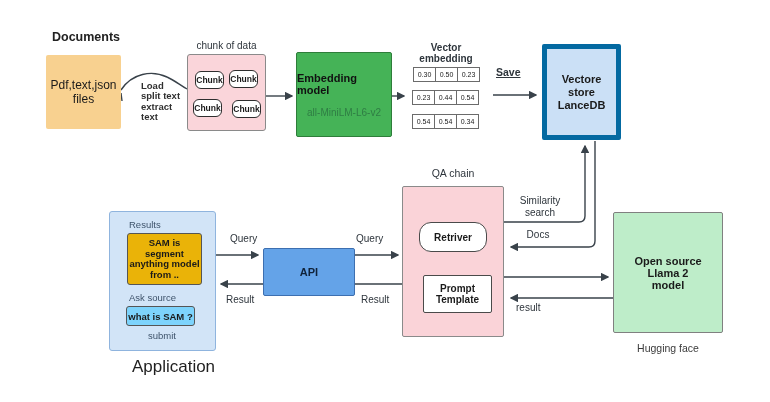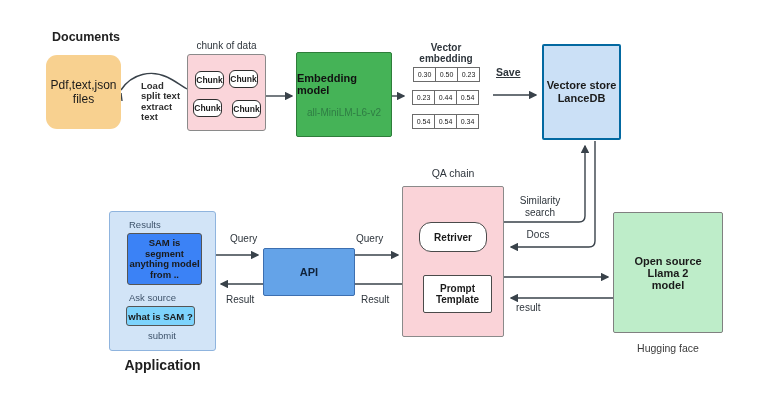--- a/index.html
+++ b/index.html
@@ -10,25 +10,25 @@
   }
   .abs { position: absolute; }
   .preline { white-space: pre-line; }
   .center { text-align: center; }
   .flexc { display: flex; align-items: center; justify-content: center; }
 
   .lbl { font-size: 10px; color: #2e353c; }
 
   
   .h-documents { left: 52px; top: 30px; font-size: 12.5px; font-weight: bold; color: #222; }
-  .h-application { left: 109px; top: 357px; width: 107px; font-size: 14px; color: #1f1f1f; font-weight: bold; }
+  .h-application { left: 120px; top: 357px; width: 107px; font-size: 17px; color: #1f1f1f; }
 
   
   .source-box { left: 46px; top: 55px; width: 75px; height: 74px;
-    background: #F8D190; border-radius: 11px; font-size: 12px; line-height: 14px; }
+    background: #F8D190; border-radius: 2px; font-size: 12px; line-height: 14px; }
 
   
   .load-note { left: 141px; top: 81px; font-size: 9.5px; font-weight: 600;
     line-height: 10.3px; color: #2f2f2f; }
 
   
   .chunk-title { left: 187px; top: 40px; width: 79px; font-size: 10px; color: #2e353c; }
   .chunk-box { left: 187px; top: 54px; width: 79px; height: 77px;
     background: #FAD5DA; border: 1px solid #8a8a8a; border-radius: 3px; }
   .chunk { position: absolute; width: 29px; height: 18px; background: #fff;
@@ -52,21 +52,21 @@
   .vec-cell { width: 23px; height: 15px; background: #fff; border: 1px solid #6b6b6b;
     margin-right: -1px; display: flex; align-items: center; justify-content: center;
     font-size: 7px; color: #222; }
   .vr1 { left: 413px; top: 67px; }
   .vr2 { left: 412px; top: 90px; }
   .vr3 { left: 412px; top: 114px; }
   .save-label { left: 496px; top: 66px; font-size: 10.5px; font-weight: 600; color: #2e353c; text-decoration: underline; }
 
   
   .store-box { left: 542px; top: 44px; width: 79px; height: 96px;
-    background: #CBE0F6; border: 2px solid #0369a1; border-radius: 2px;
+    background: #CBE0F6; border: 5px solid #0369a1; border-radius: 2px;
     font-size: 11px; font-weight: bold; line-height: 13px; }
 
   
   .qa-title { left: 402px; top: 167px; width: 102px; font-size: 10.5px; color: #2e353c; }
   .qa-box { left: 402px; top: 186px; width: 102px; height: 151px;
     background: #FAD3D8; border: 1px solid #8a8a8a; border-radius: 2px; }
   .retriever-box { left: 419px; top: 222px; width: 68px; height: 30px;
     background: #fff; border: 1px solid #4a4a4a; border-radius: 12px;
     font-size: 10px; font-weight: bold; }
   .prompt-box { left: 423px; top: 275px; width: 69px; height: 38px;
@@ -81,21 +81,21 @@
     background: #BEEDC9; border: 1px solid #808080; border-radius: 2px;
     font-size: 11px; font-weight: bold; line-height: 12px; }
   .hf-label { left: 613px; top: 342px; width: 110px; font-size: 10.5px; color: #3a3a3a; }
 
   
   .app-box { left: 109px; top: 211px; width: 107px; height: 140px;
     background: #D2E4F7; border: 1px solid #8FB4DE; border-radius: 3px; }
   .app-small { font-size: 9.5px; color: #3E536B; }
   .results-label { left: 129px; top: 219px; }
   .sam-box { left: 127px; top: 233px; width: 75px; height: 52px;
-    background: #3b82f6; border: 1px solid #555; border-radius: 3px;
+    background: #eab308; border: 1px solid #555; border-radius: 3px;
     font-size: 9.5px; font-weight: bold; line-height: 10.5px; }
   .ask-label { left: 129px; top: 292px; }
   .question-box { left: 126px; top: 306px; width: 69px; height: 20px;
     background: #7dd3fc; border: 1px solid #555; border-radius: 3px;
     font-size: 9.5px; font-weight: bold; }
   .submit-label { left: 129px; top: 330px; margin-left: 19px; }
 
   
   .api-box { left: 263px; top: 248px; width: 92px; height: 48px;
     background: #64A3E8; border: 1.5px solid #3D6FB0; border-radius: 2px;

